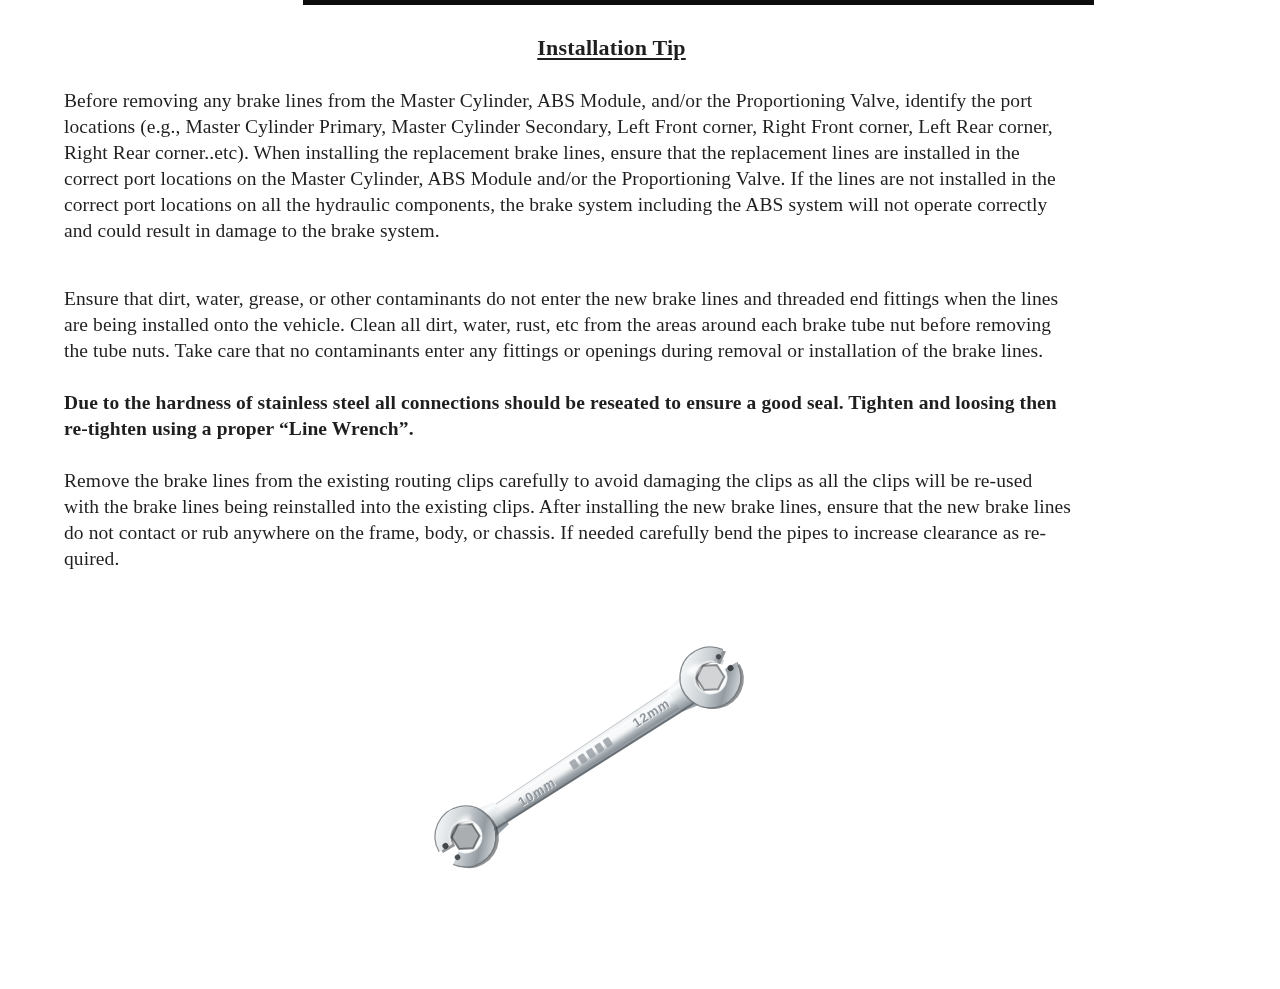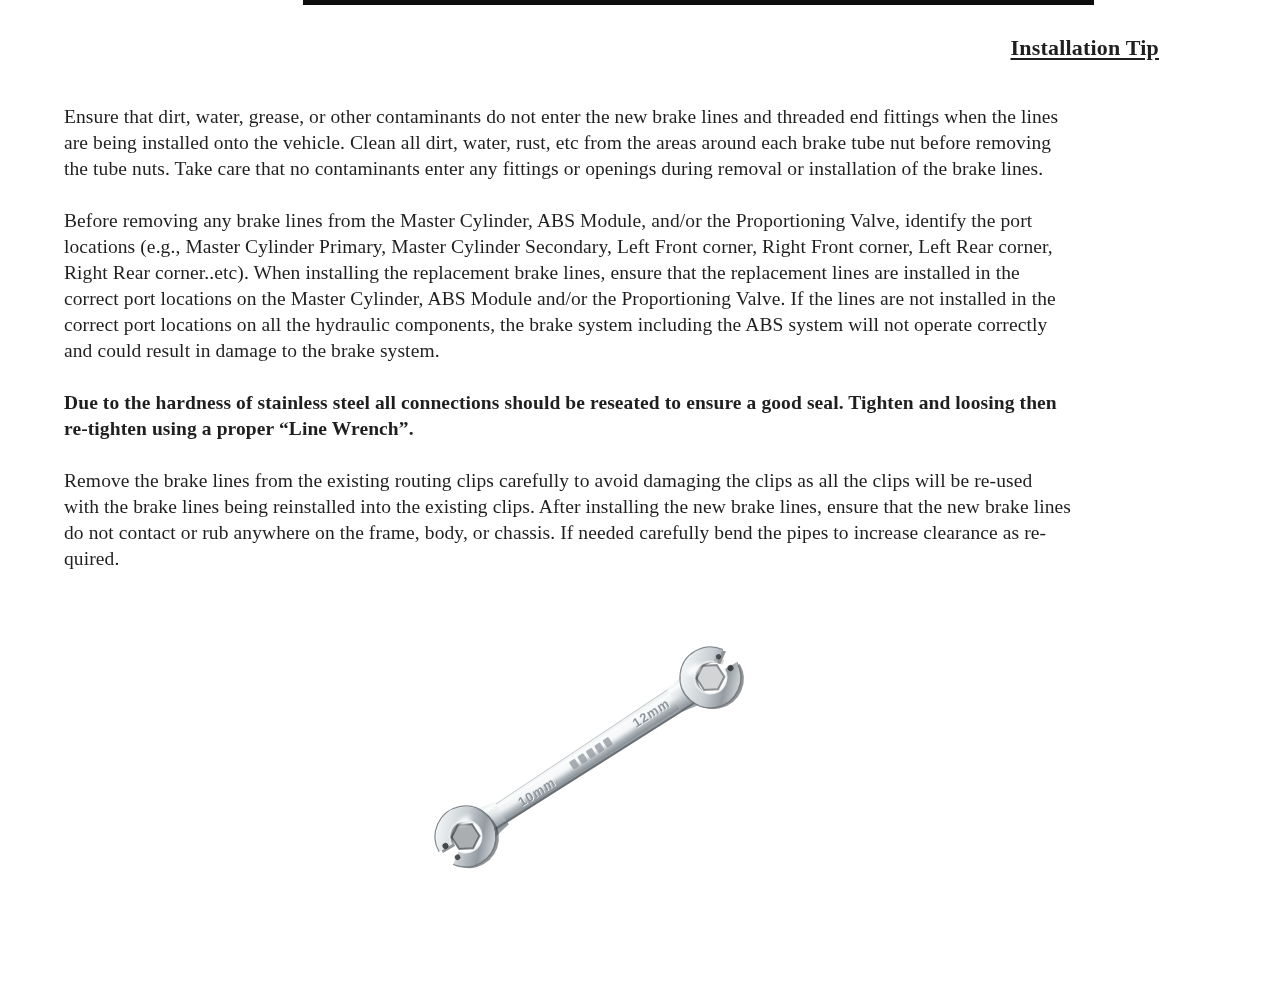--- a/index.html
+++ b/index.html
@@ -18,21 +18,21 @@
     background: #0d0d0d;
   }
   .doc {
     position: absolute;
     left: 64px; top: 0;
     width: 1160px;
   }
   .title {
     margin-top: 34px;
     width: 1095px;
-    text-align: right;
+    text-align: center;
     font-size: 22px;
     line-height: 28px;
     font-weight: bold;
     text-decoration: underline;
     text-decoration-thickness: 2px;
     text-underline-offset: 3px;
     letter-spacing: 0.2px;
   }
   .para {
     white-space: pre;           
@@ -56,29 +56,29 @@
   }
 </style>
 </head>
 <body>
 
 <div class="topbar"></div>
 
 <main class="doc">
   <h1 class="title">Installation Tip</h1>
 
-  <p class="para first">Ensure that dirt, water, grease, or other contaminants do not enter the new brake lines and threaded end fittings when the lines
-are being installed onto the vehicle. Clean all dirt, water, rust, etc from the areas around each brake tube nut before removing
-the tube nuts. Take care that no contaminants enter any fittings or openings during removal or installation of the brake lines.</p>
   <p class="para">Before removing any brake lines from the Master Cylinder, ABS Module, and/or the Proportioning Valve, identify the port
 locations (e.g., Master Cylinder Primary, Master Cylinder Secondary, Left Front corner, Right Front corner, Left Rear corner,
 Right Rear corner..etc). When installing the replacement brake lines, ensure that the replacement lines are installed in the
 correct port locations on the Master Cylinder, ABS Module and/or the Proportioning Valve. If the lines are not installed in the
 correct port locations on all the hydraulic components, the brake system including the ABS system will not operate correctly
 and could result in damage to the brake system.</p>
+  <p class="para first">Ensure that dirt, water, grease, or other contaminants do not enter the new brake lines and threaded end fittings when the lines
+are being installed onto the vehicle. Clean all dirt, water, rust, etc from the areas around each brake tube nut before removing
+the tube nuts. Take care that no contaminants enter any fittings or openings during removal or installation of the brake lines.</p>
   <p class="para emphasis">Due to the hardness of stainless steel all connections should be reseated to ensure a good seal. Tighten and loosing then
 re-tighten using a proper “Line Wrench”.</p>
   <p class="para">Remove the brake lines from the existing routing clips carefully to avoid damaging the clips as all the clips will be re-used
 with the brake lines being reinstalled into the existing clips. After installing the new brake lines, ensure that the new brake lines
 do not contact or rub anywhere on the frame, body, or chassis. If needed carefully bend the pipes to increase clearance as re-
 quired.</p>
 </main>
 
 <figure class="wrench-figure">
   <svg viewBox="0 0 360 290" role="img">

